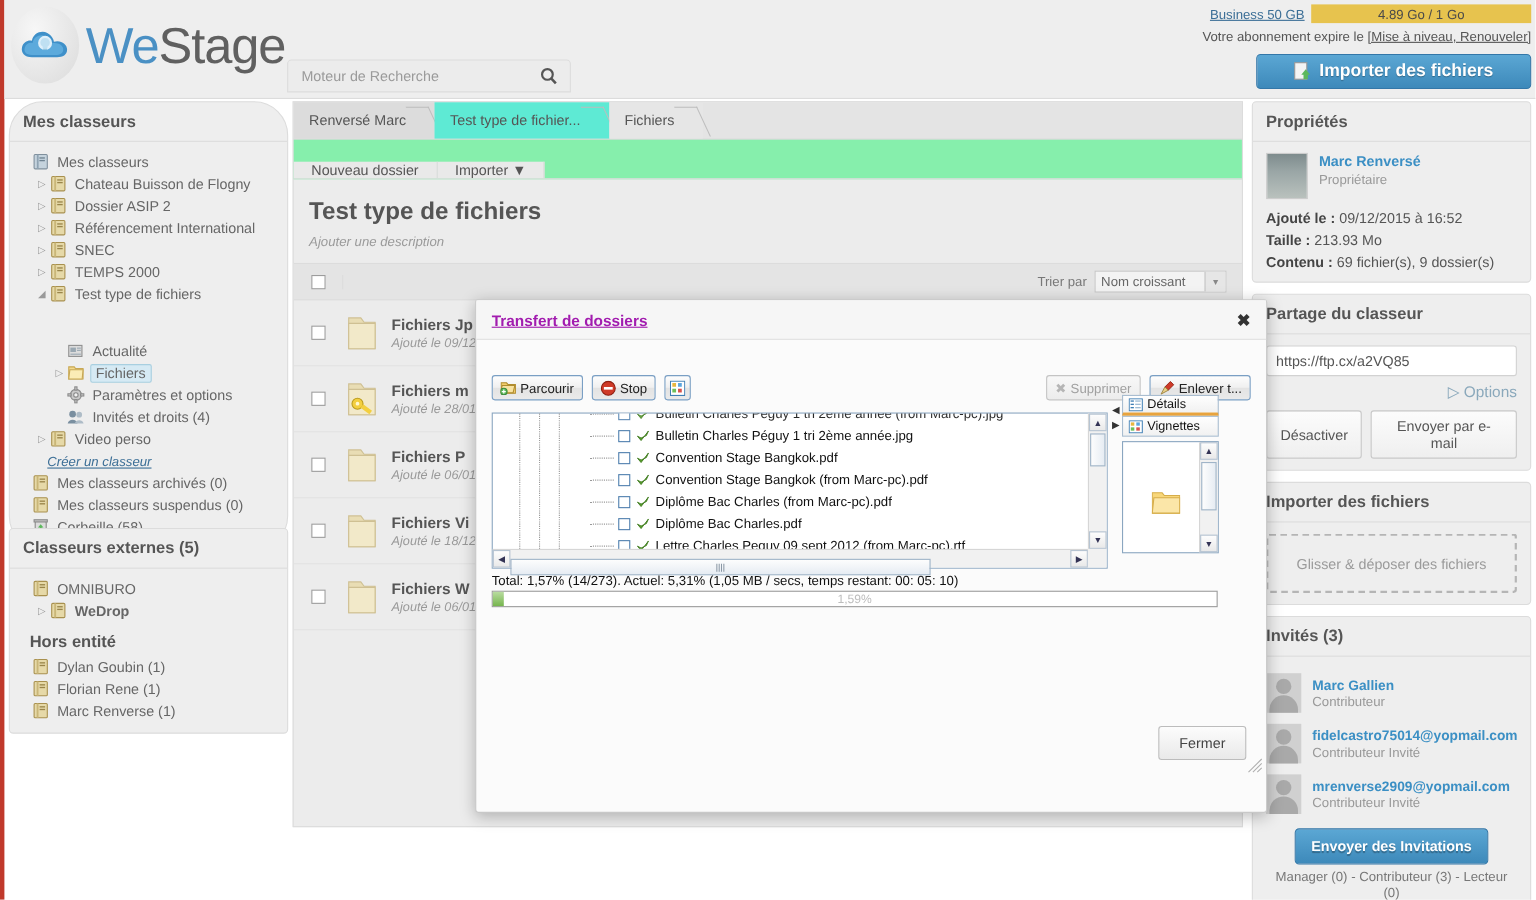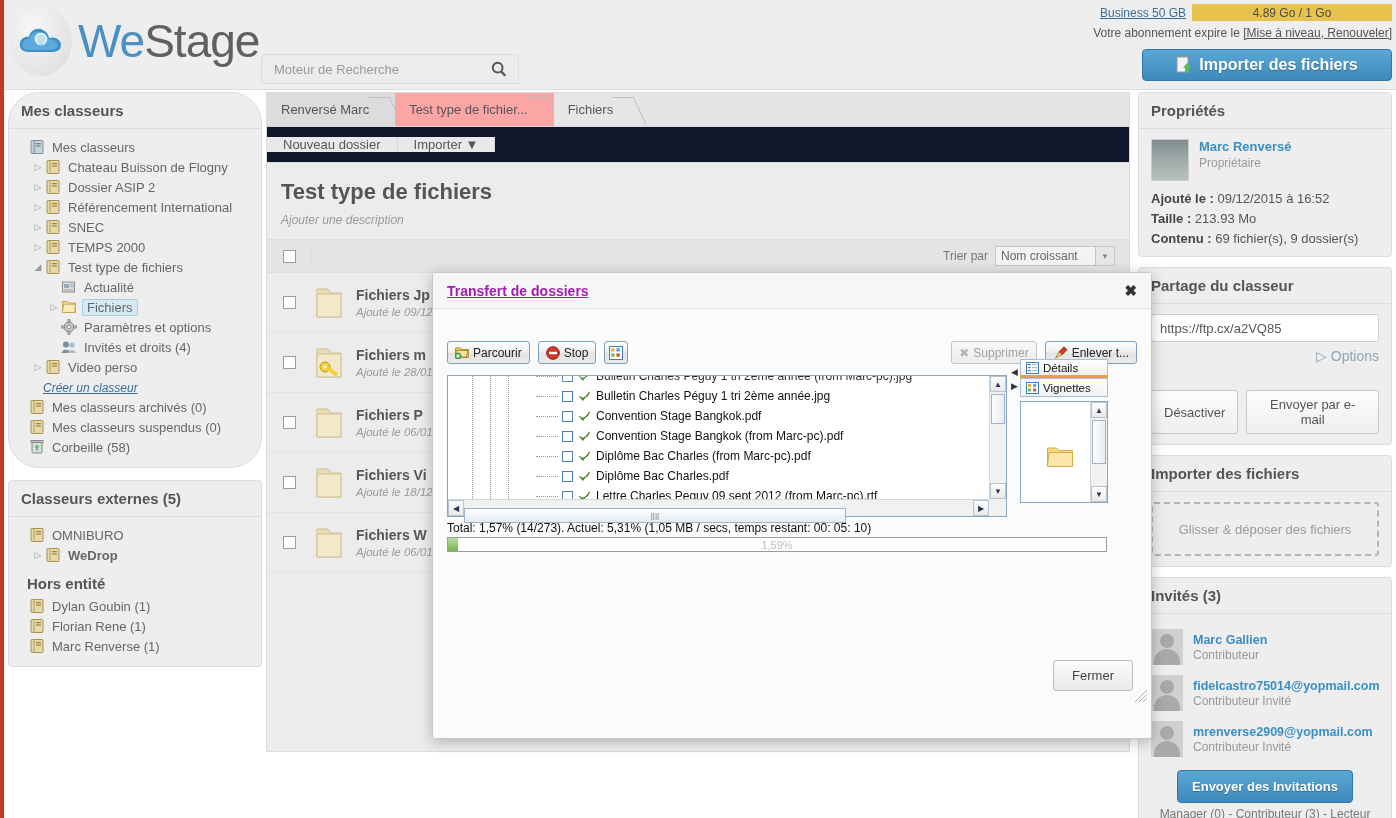--- a/index.html
+++ b/index.html
@@ -52,25 +52,25 @@
   .link-create { display:block; font-size:12px; font-style:italic; color:#3b6e96; text-decoration:underline; margin:4px 0 2px 28px; }
 
   .left2 { position:absolute; left:8px; top:480px; width:254px; }
   .subhead { font-size:15px; font-weight:bold; color:#555; padding:10px 12px 4px; }
 
   
   .center { position:absolute; left:266px; top:92px; width:864px; height:660px; background:#ececec; border:1px solid #dcdcdc; }
   .crumbs { height:34px; display:flex; align-items:stretch; background:#e4e4e4; border-bottom:1px solid #d8d8d8;}
   .crumb { position:relative; display:flex; align-items:center; padding:0 26px 0 14px; font-size:13px; color:#555; background:#e0e0e0; border-right:0; }
   .crumb:nth-child(1){ background:#dcdcdc; }
-  .crumb:nth-child(2){ background:#fca5a5; }
+  .crumb:nth-child(2){ background:#5eead4; }
   .crumb:nth-child(3){ background:#e6e6e6; }
   .crumb::after { content:""; position:absolute; right:-1px; top:4px; width:20px; height:26px;
       border-right:1px solid #bdbdbd; border-top:1px solid #bdbdbd; transform: skewX(25deg); }
-  .toolbar { height:36px; display:flex; align-items:center; background:#0f172a; border-bottom:1px solid #dcdcdc; }
+  .toolbar { height:36px; display:flex; align-items:flex-end; background:#86efac; border-bottom:1px solid #dcdcdc; }
   .tb-item { display:flex; align-items:center; padding:0 16px; font-size:13px; color:#555; background:#e9e9e9; border-right:1px solid #d9d9d9; }
   .tb-rest { flex:1; background:#ececec; }
 
   .ctitle { font-size:22px; font-weight:bold; color:#555; padding:16px 14px 0; }
   .cdesc { font-size:12px; font-style:italic; color:#9a9a9a; padding:8px 14px 12px; }
   .listhdr { height:34px; background:#e4e4e4; border-top:1px solid #dcdcdc; border-bottom:1px solid #dcdcdc; display:flex; align-items:center; }
   .chk { width:13px; height:13px; border:1px solid #9c9c9c; background:#fff; }
   .hdr-chkcell { width:45px; display:flex; justify-content:center; border-right:1px solid #dcdcdc; }
   .sortwrap { margin-left:auto; display:flex; align-items:center; gap:7px; padding-right:14px; font-size:12px; color:#777; }
   .sortsel { width:120px; height:20px; background:#f3f3f3; border:1px solid #c6c6c6; font-size:12px; color:#666; display:flex; align-items:center; padding-left:5px; position:relative;}
@@ -86,21 +86,21 @@
   .right { position:absolute; left:1138px; top:92px; width:254px; }
   .pbody { padding:10px 12px; }
   .owner { display:flex; gap:10px; align-items:flex-start; }
   .avatar-img { width:38px; height:42px; border:1px solid #ccc; background:linear-gradient(#7e8c8d 0%, #9aa6a6 40%, #b9c1bd 100%); }
   .oname { color:#3b8fc4; font-weight:bold; font-size:13px; }
   .orole { font-size:12px; color:#999; margin-top:2px; }
   .pline { font-size:13px; color:#555; margin-top:5px; }
   .pline b { color:#444; }
   .urlbox { width:100%; height:28px; background:#fff; border:1px solid #d2d2d2; border-radius:3px; display:flex; align-items:center; padding:0 8px; font-size:13px; color:#555; }
   .opt-row { text-align:right; font-size:14px; color:#8aa8bb; margin-top:6px; }
-  .btnrow { display:flex; gap:8px; margin-top:26px; justify-content:center; }
+  .btnrow { display:flex; gap:8px; margin-top:9px; justify-content:center; }
   .gbtn { background:linear-gradient(#fcfcfc,#efefef); border:1px solid #c9c9c9; border-radius:3px; font-size:13px; color:#555; padding:6px 12px; }
   .dropzone { border:2px dashed #b5b5b5; border-radius:3px; height:54px; display:flex; align-items:center; justify-content:center; font-size:13px; color:#9a9a9a; }
   .guest { display:flex; gap:10px; align-items:center; padding:5px 0; }
   .gavatar { width:32px; height:36px; background:#d0d0d0; position:relative; overflow:hidden; flex:0 0 32px;}
   .gavatar::before { content:""; position:absolute; left:9px; top:5px; width:14px; height:14px; border-radius:50%; background:#a9a9a9;}
   .gavatar::after { content:""; position:absolute; left:3px; top:20px; width:26px; height:18px; border-radius:13px 13px 0 0; background:#a9a9a9;}
   .gname { color:#3b8fc4; font-weight:bold; font-size:12.5px; }
   .grole { font-size:12px; color:#999; margin-top:1px; }
   .invite-btn { display:block; margin:8px auto 4px; background:linear-gradient(#5ba7d4,#3d89ba); border:1px solid #3377a8; border-radius:4px; color:#fff; font-size:13px; font-weight:bold; padding:8px 14px; text-shadow:0 1px 1px rgba(0,0,0,.3); }
   .rolesum { font-size:12px; color:#777; text-align:center; padding-bottom:4px; }
@@ -259,21 +259,21 @@
           <div class="tnode" style="padding-left: 16px;">
             <span class="tarrow">◢</span>
             <span class="ticon"><svg width="16" height="16" viewBox="0 0 16 16">
                 <rect x="2" y="1.5" width="12" height="13" rx="1" fill="#e6d9a8" stroke="#a8904e"></rect>
                 <rect x="4.3" y="1.5" width="1.7" height="13" fill="#c9b678"></rect>
                 <rect x="7" y="4" width="5" height="1.2" fill="#9a854a"></rect>
                 <rect x="7" y="6.4" width="5" height="1.2" fill="#9a854a"></rect>
               </svg></span>
             <span class="tlabel">Test type de fichiers</span>
           </div>
-          <div class="tnode" style="padding-left: 32px;">
+          <div class="tnode" style="padding-left: 32px; margin-top: 32px;">
             <span class="tarrow"></span>
             <span class="ticon"><svg width="16" height="16" viewBox="0 0 16 16">
                 <rect x="1.5" y="3" width="12" height="10" fill="#dcdcdc" stroke="#8f8f8f"></rect>
                 <rect x="3" y="5" width="5" height="4" fill="#9aa8b2"></rect>
                 <rect x="9" y="5" width="3.5" height="1" fill="#9aa8b2"></rect>
                 <rect x="9" y="7" width="3.5" height="1" fill="#9aa8b2"></rect>
                 <rect x="3" y="10.5" width="9.5" height="1" fill="#9aa8b2"></rect>
               </svg></span>
             <span class="tlabel">Actualité</span>
           </div>

